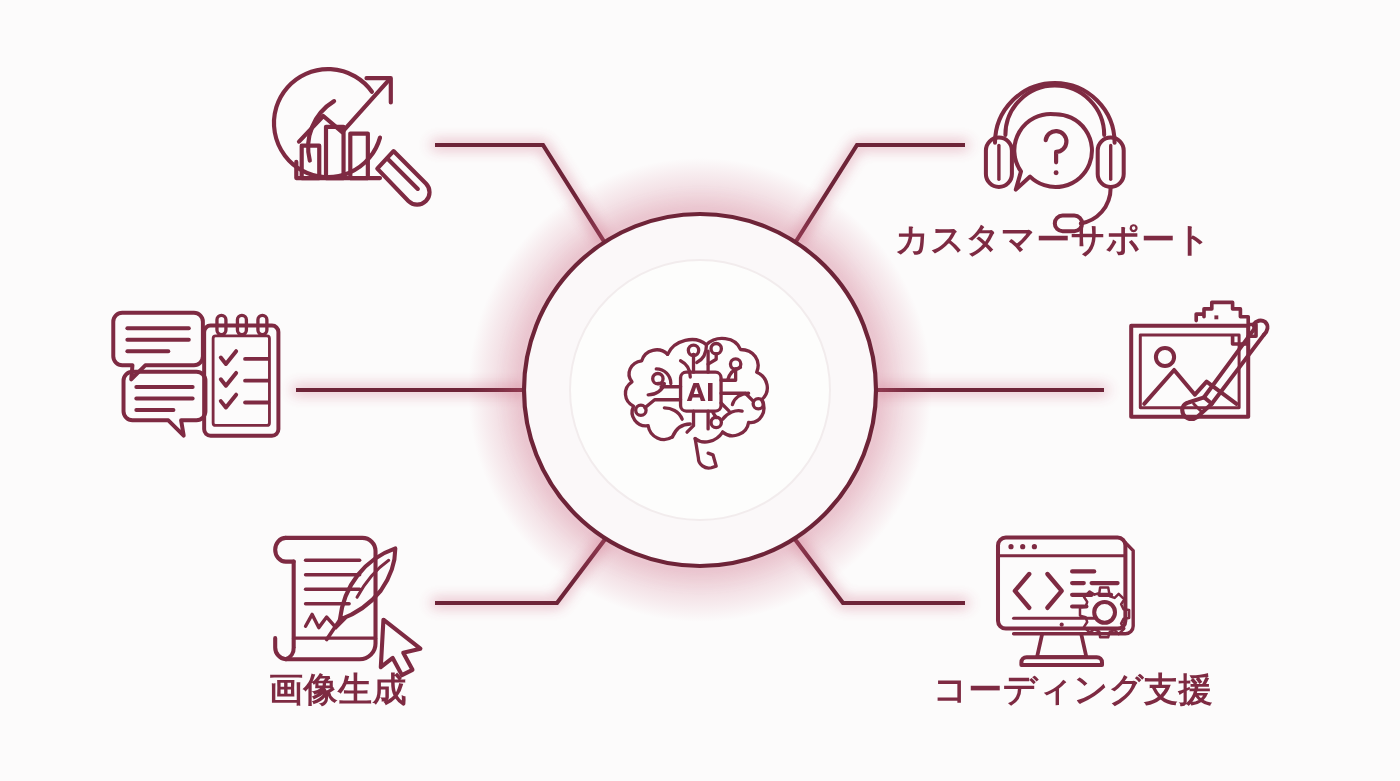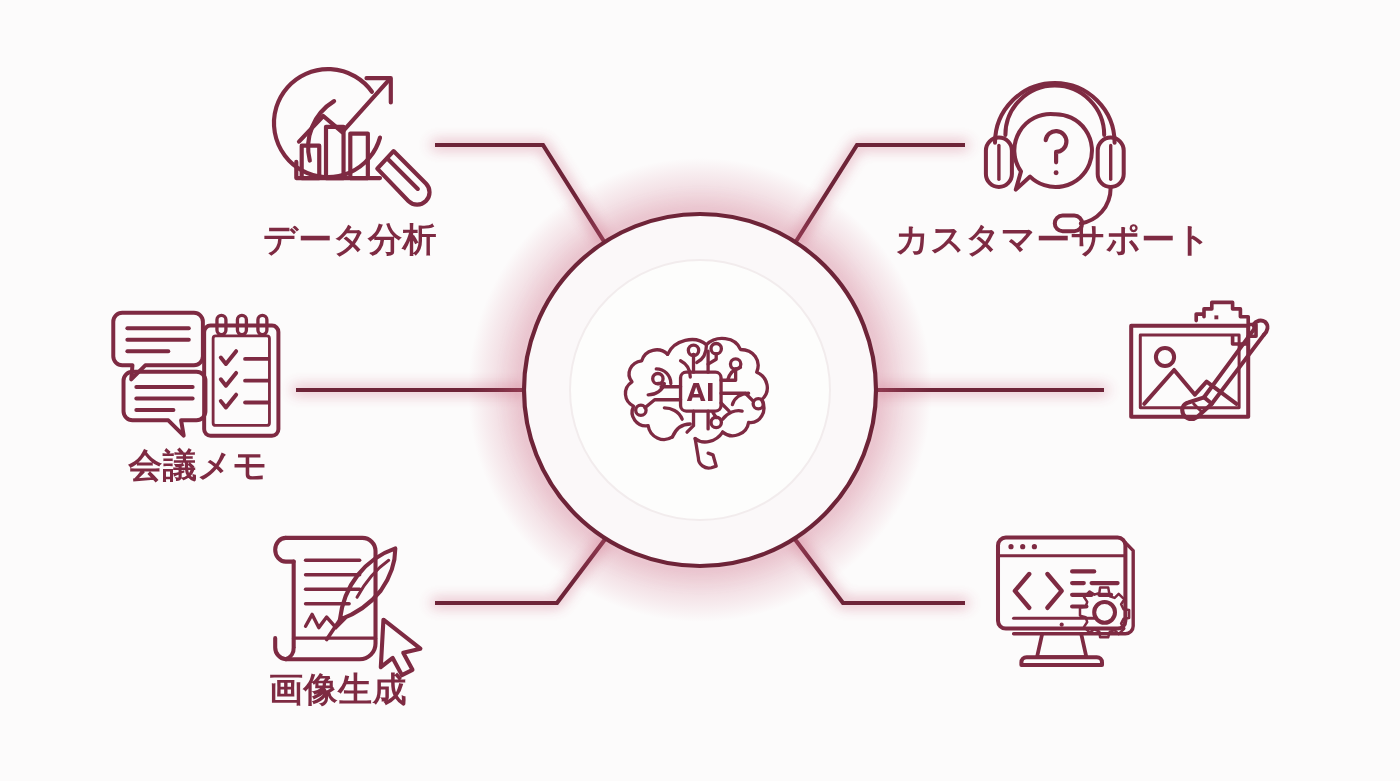--- a/index.html
+++ b/index.html
@@ -280,23 +280,22 @@
       <g transform="translate(86,72)">
         <path d="M0,-24 L6,-22 L11,-27 L18,-20 L14,-14 L17,-8 L24,-7 L24,3
                  L17,4 L14,10 L18,16 L11,23 L6,18 L0,20 L-2,27 L-12,27
                  L-13,20 L-19,17 L-25,21 L-32,14 L-28,8 L-30,2 L-37,0 L-37,-10
                  L-30,-11 L-28,-17 L-32,-23 L-25,-30 L-19,-26 L-13,-28 L-12,-35 L-2,-35 Z" transform="scale(0.62)"></path>
         <circle cx="-4" cy="-2.5" r="8"></circle>
       </g>
     </g>
   </svg>
 
-  <div class="node-label" style="left: 350px; top: 222px; color: rgb(126, 42, 66);">データ分析</div>
 
   <div class="node-label" style="left: 1053px; top: 222px; color: rgb(126, 42, 66); text-align: center;">カスタマーサポート</div>
 
-  <div class="node-label" style="left: 198px; top: 448px; color: rgb(126, 42, 66);">会議メモ</div>
 
 
   <div class="node-label" style="left: 338px; top: 672px; color: rgb(126, 42, 66);">画像生成</div>
 
+  <div class="node-label" style="left: 1073px; top: 672px; color: rgb(126, 42, 66);">コーディング支援</div>
 
 </div>
 
 </body></html>

